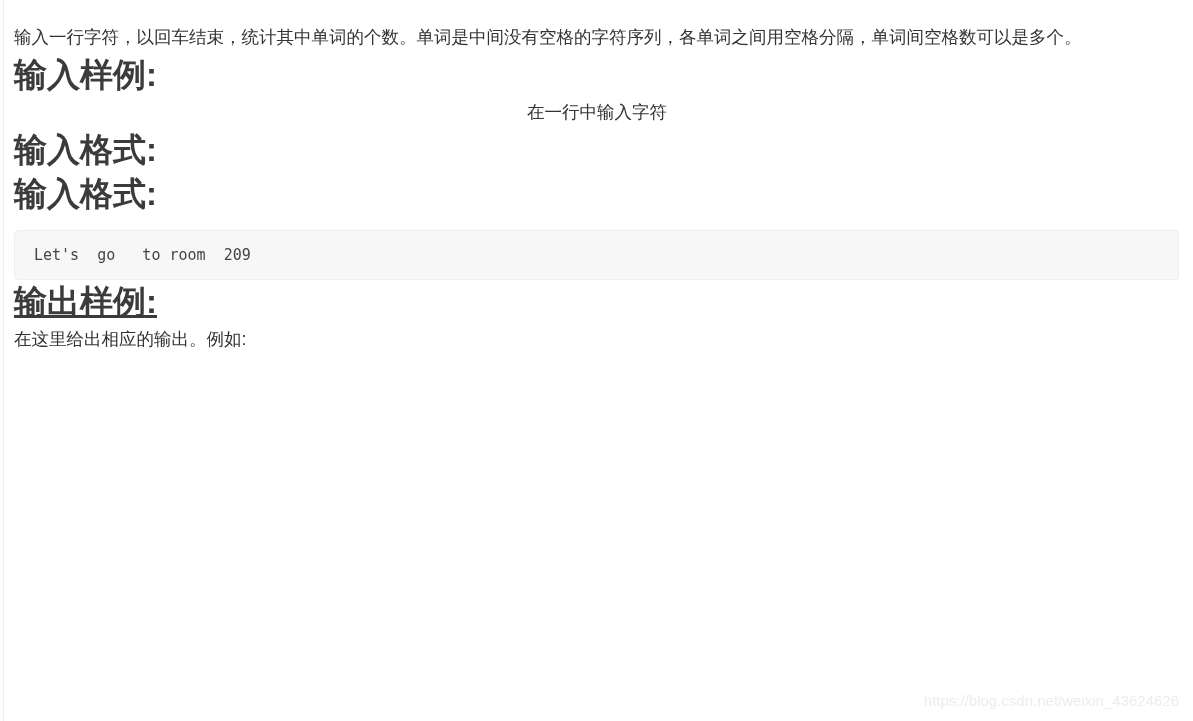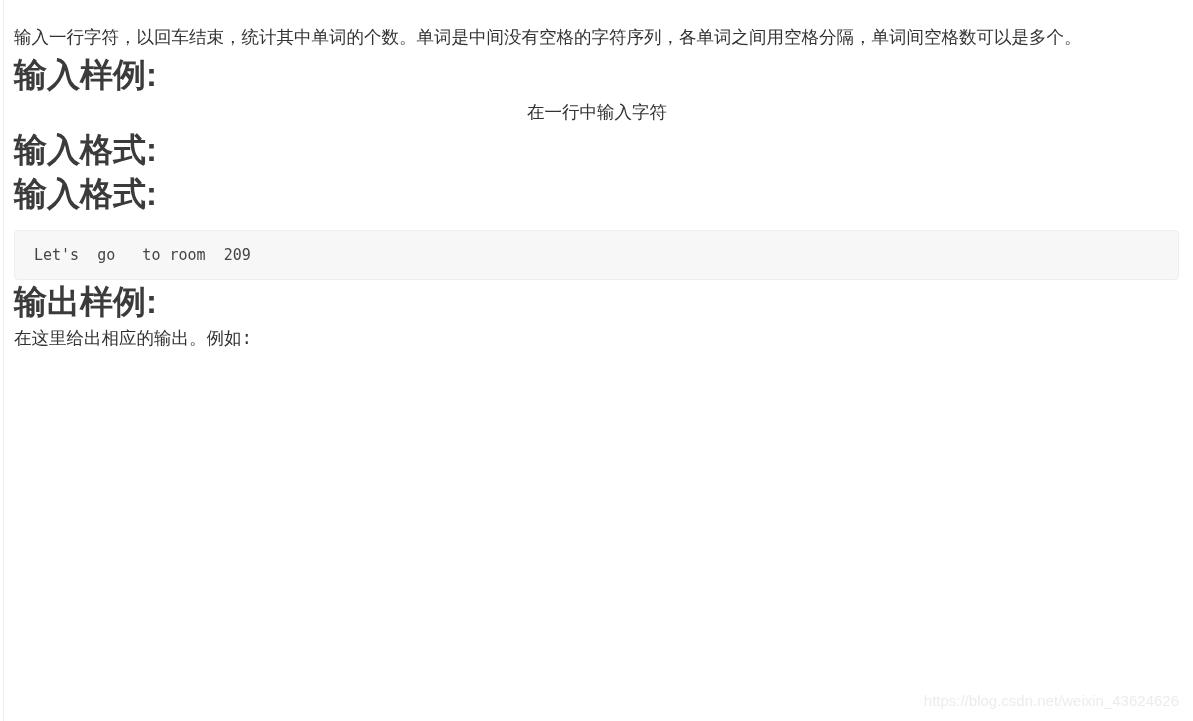--- a/index.html
+++ b/index.html
@@ -58,22 +58,22 @@
     font-weight: 700;
     color: #3b3b3b;
     letter-spacing: 0px;
   }
   .blk-h-1 { margin-top: 36px; }
   .blk-p-1 { margin-top: 22px; text-align: center; }
   .blk-h-2 { margin-top: 35px; }
   .blk-p-2 { margin-top: 22px; }
   .blk-h-3 { margin-top: 34px; }
   .blk-p-3 { margin-top: 23px; }
-  .blk-h-4 { margin-top: 36px; }
-  .blk-p-4 { margin-top: 22px; font-family: Liberation Mono, monospace; }
+  .blk-h-4 { margin-top: 36px; text-decoration: underline; }
+  .blk-p-4 { margin-top: 22px; }
 
   pre.codeblock {
     margin: 0;
     margin-top: 14px;
     background: #f7f7f7;
     border: 1px solid #eeeeee;
     border-radius: 4px;
     padding: 13px 19px 13px 19px;
     box-sizing: border-box;
     width: 1165px;

